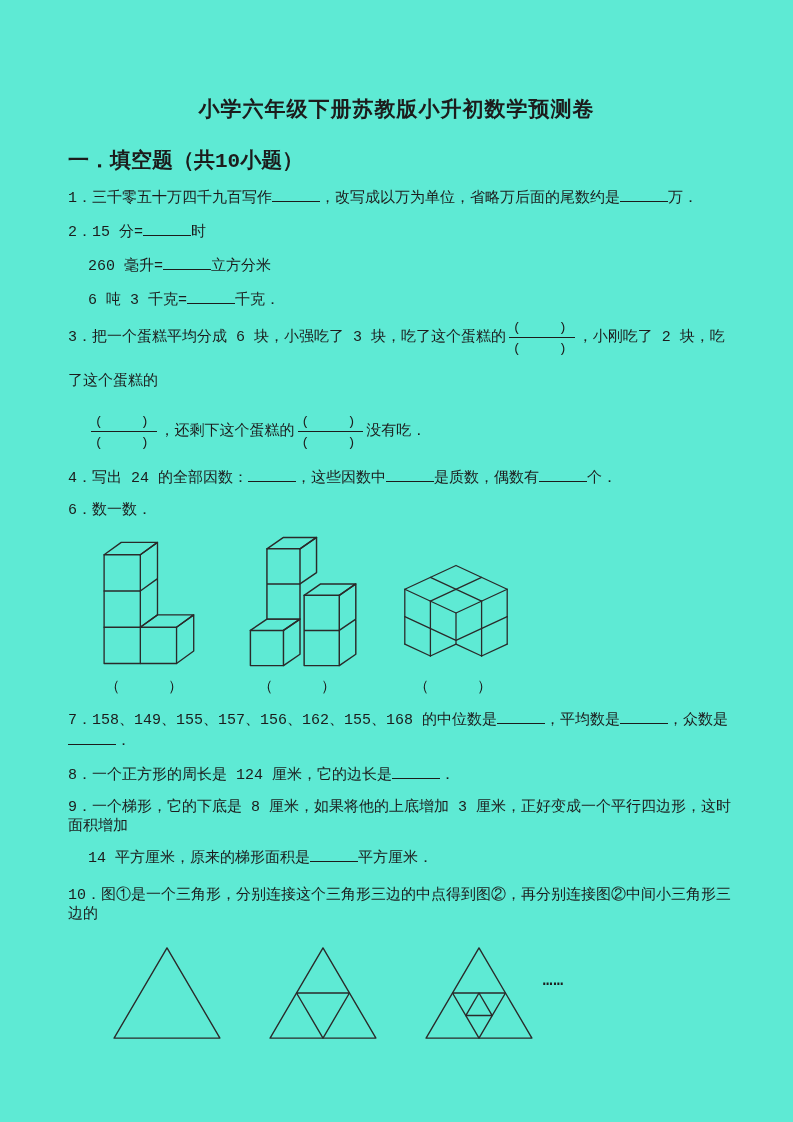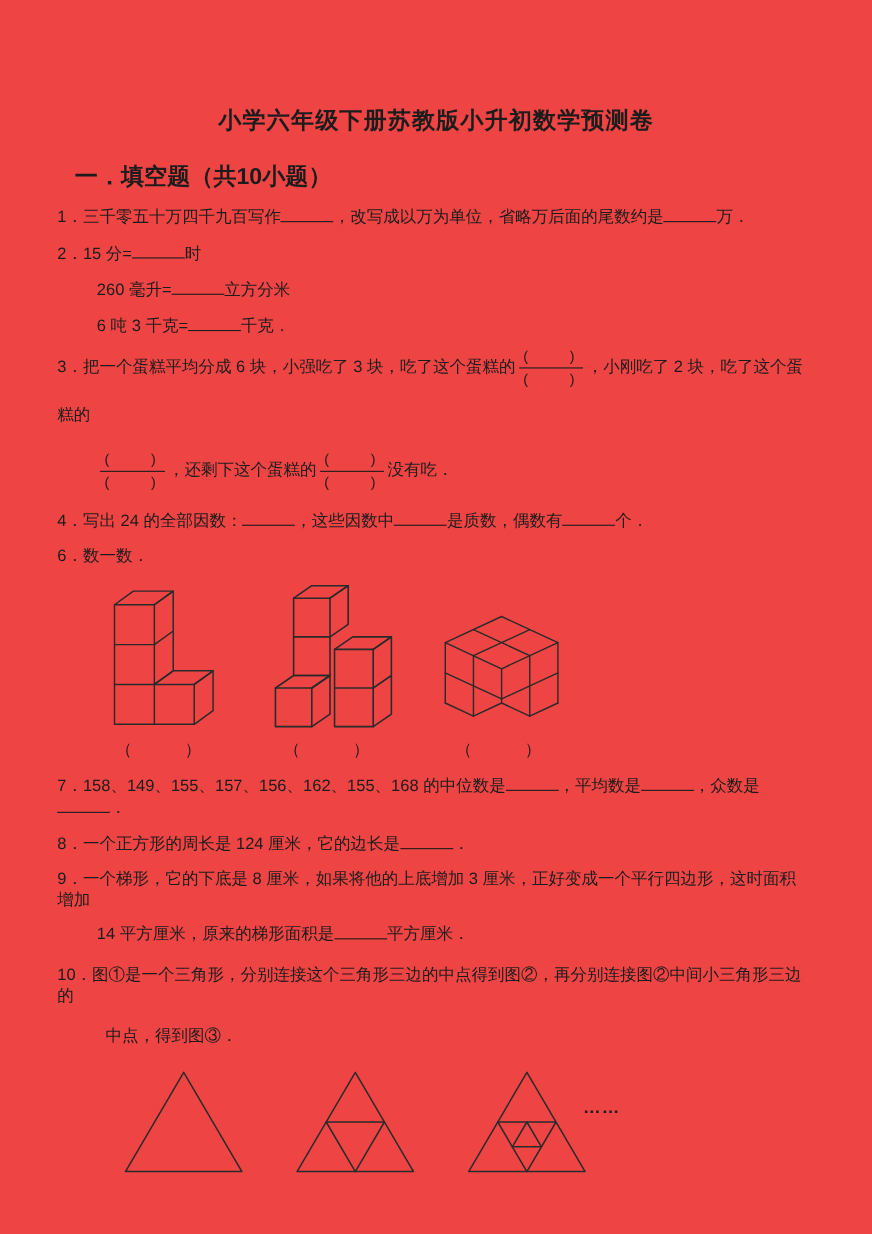--- a/index.html
+++ b/index.html
@@ -1,35 +1,35 @@
 <!DOCTYPE html>
 <html><head>
 <meta charset="utf-8">
 <style>
   html,body { margin:0; padding:0; background:#ffffff; }
   .page {
     position:relative;
     width:793px; height:1122px;
-    background:#ef4444;
-    font-family:Liberation Sans, sans-serif;
+    background:#5eead4;
+    font-family:Liberation Mono, monospace;
     font-size:15px; color:#1c1c1c;
     overflow:hidden;
   }
   .title {
     margin:0; padding-top:95px;
     text-align:center;
     font-size:21px; font-weight:bold;
     letter-spacing:1px;
   }
   .section-heading {
     margin:23px 0 0 68px;
     font-size:21px; font-weight:bold;
   }
   p.q {
-    margin:13px 60px 0 52px;
+    margin:13px 60px 0 68px;
     line-height:19px;
   }
   p.q.sub { margin-left:88px; }
   p.q.tight { margin-top:11px; }
   .blank {
     display:inline-block;
     width:48px; height:14px;
     border-bottom:1px solid #1c1c1c;
     vertical-align:baseline;
   }
@@ -150,21 +150,20 @@
   </div>
 
   <p class="q"><span>7．</span><span>158、149、155、157、156、162、155、168 的中位数是</span><span class="blank"></span><span>，平均数是</span><span class="blank"></span><span>，众数是</span><span class="blank"></span><span>．</span></p>
 
   <p class="q"><span>8．</span><span>一个正方形的周长是 124 厘米，它的边长是</span><span class="blank"></span><span>．</span></p>
 
   <p class="q"><span>9．</span><span>一个梯形，它的下底是 8 厘米，如果将他的上底增加 3 厘米，正好变成一个平行四边形，这时面积增加</span></p>
   <p class="q sub tight"><span>14 平方厘米，原来的梯形面积是</span><span class="blank"></span><span>平方厘米．</span></p>
 
   <p class="q" style="margin-top:18px;"><span>10．</span><span>图①是一个三角形，分别连接这个三角形三边的中点得到图②，再分别连接图②中间小三角形三边的</span></p>
-  <p class="q" style="margin-left:96px; margin-top:17px;"><span>中点，得到图③．</span></p>
 
   <div class="tri-row">
     <div class="tri-wrap">
       <svg width="118" height="98" viewBox="0 0 120 100">
         <path d="M60,4 L6,96 H114 Z"></path>
       </svg>
       
     </div>
     <div class="tri-wrap">
       <svg width="118" height="98" viewBox="0 0 120 100">

